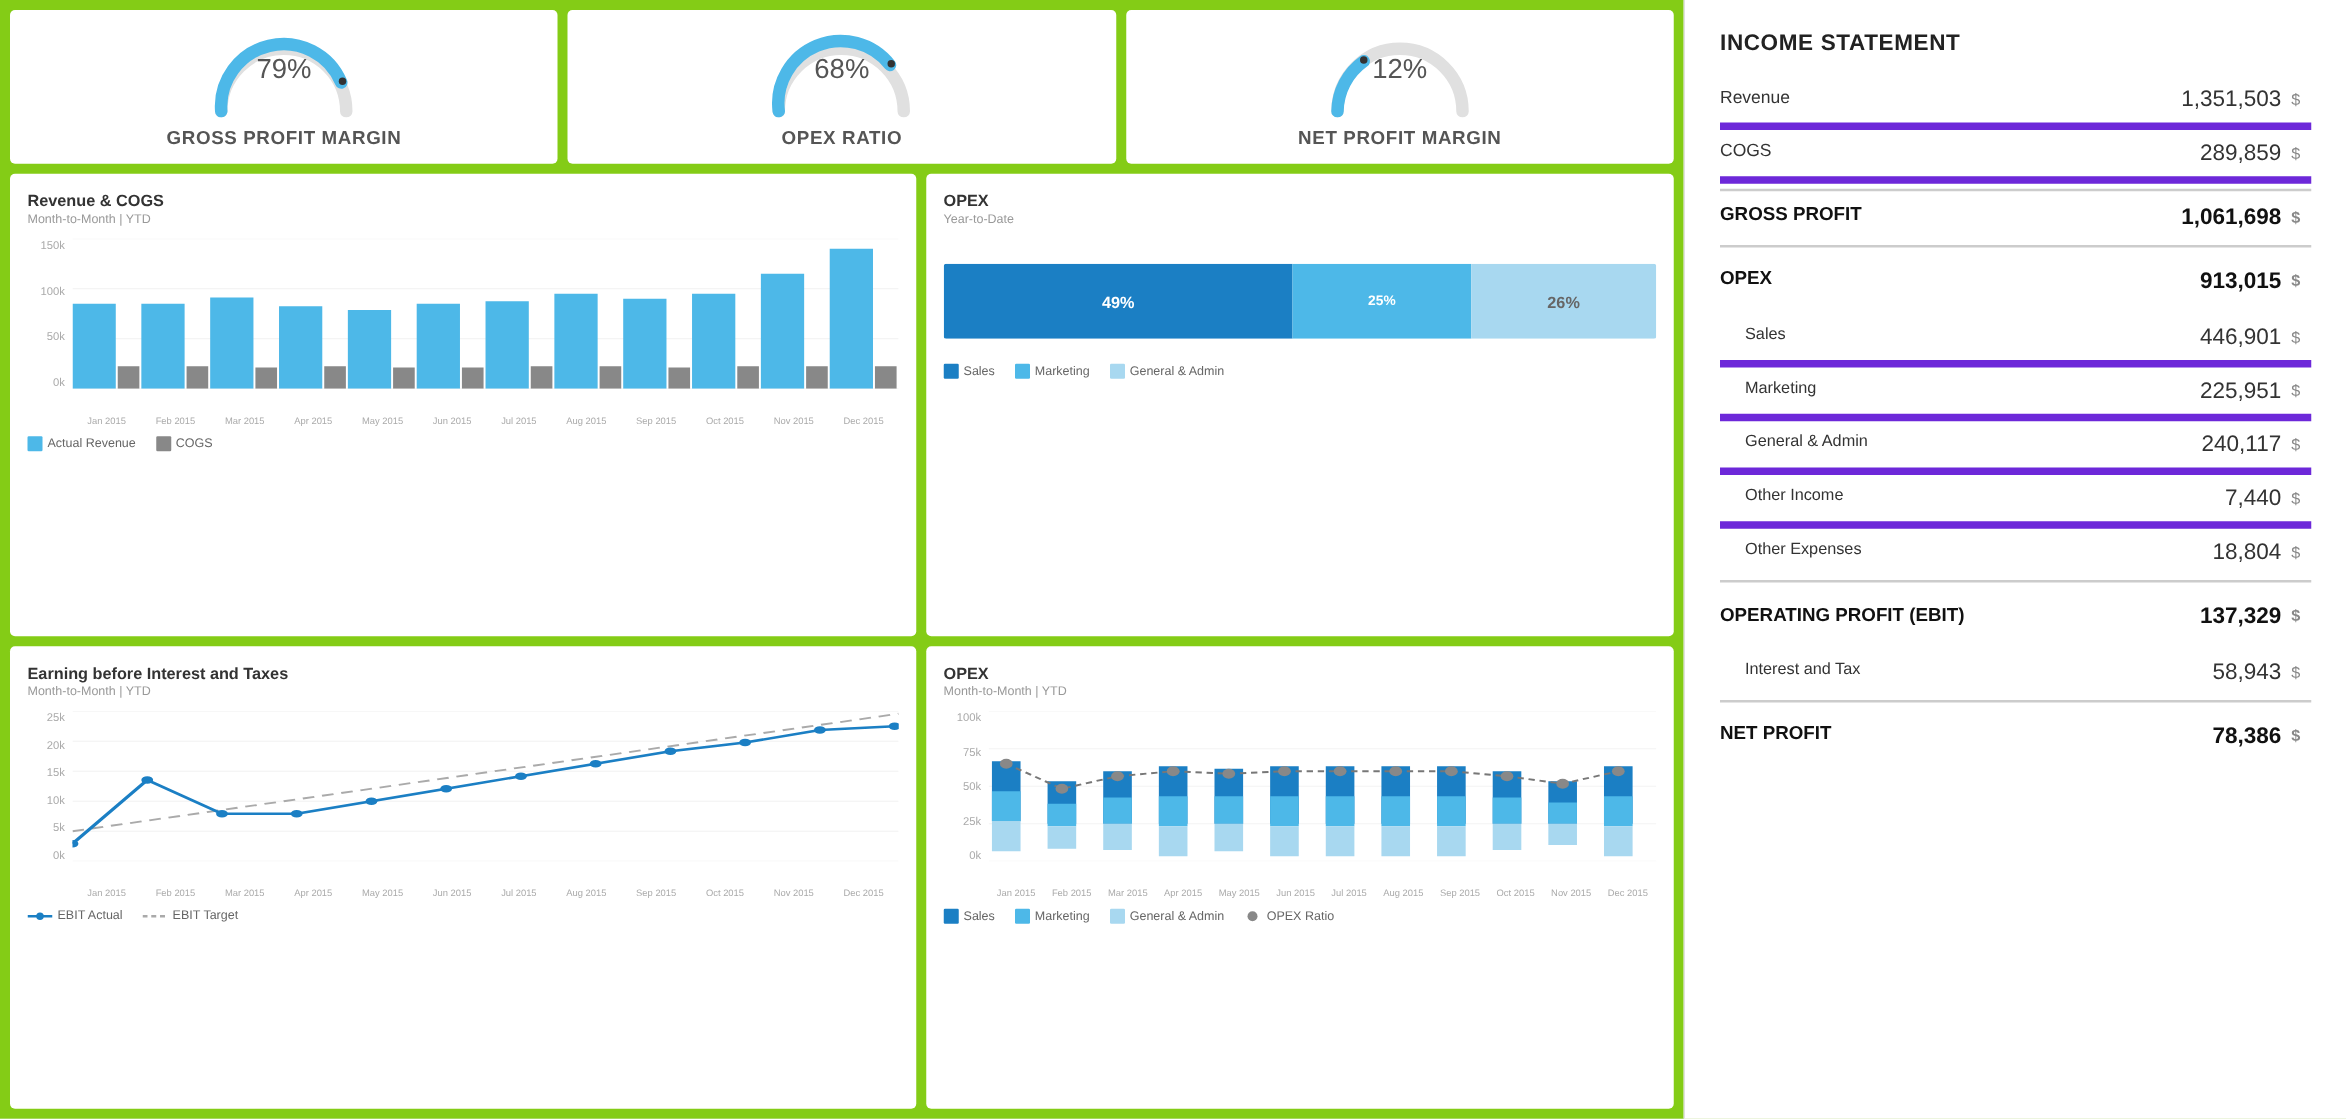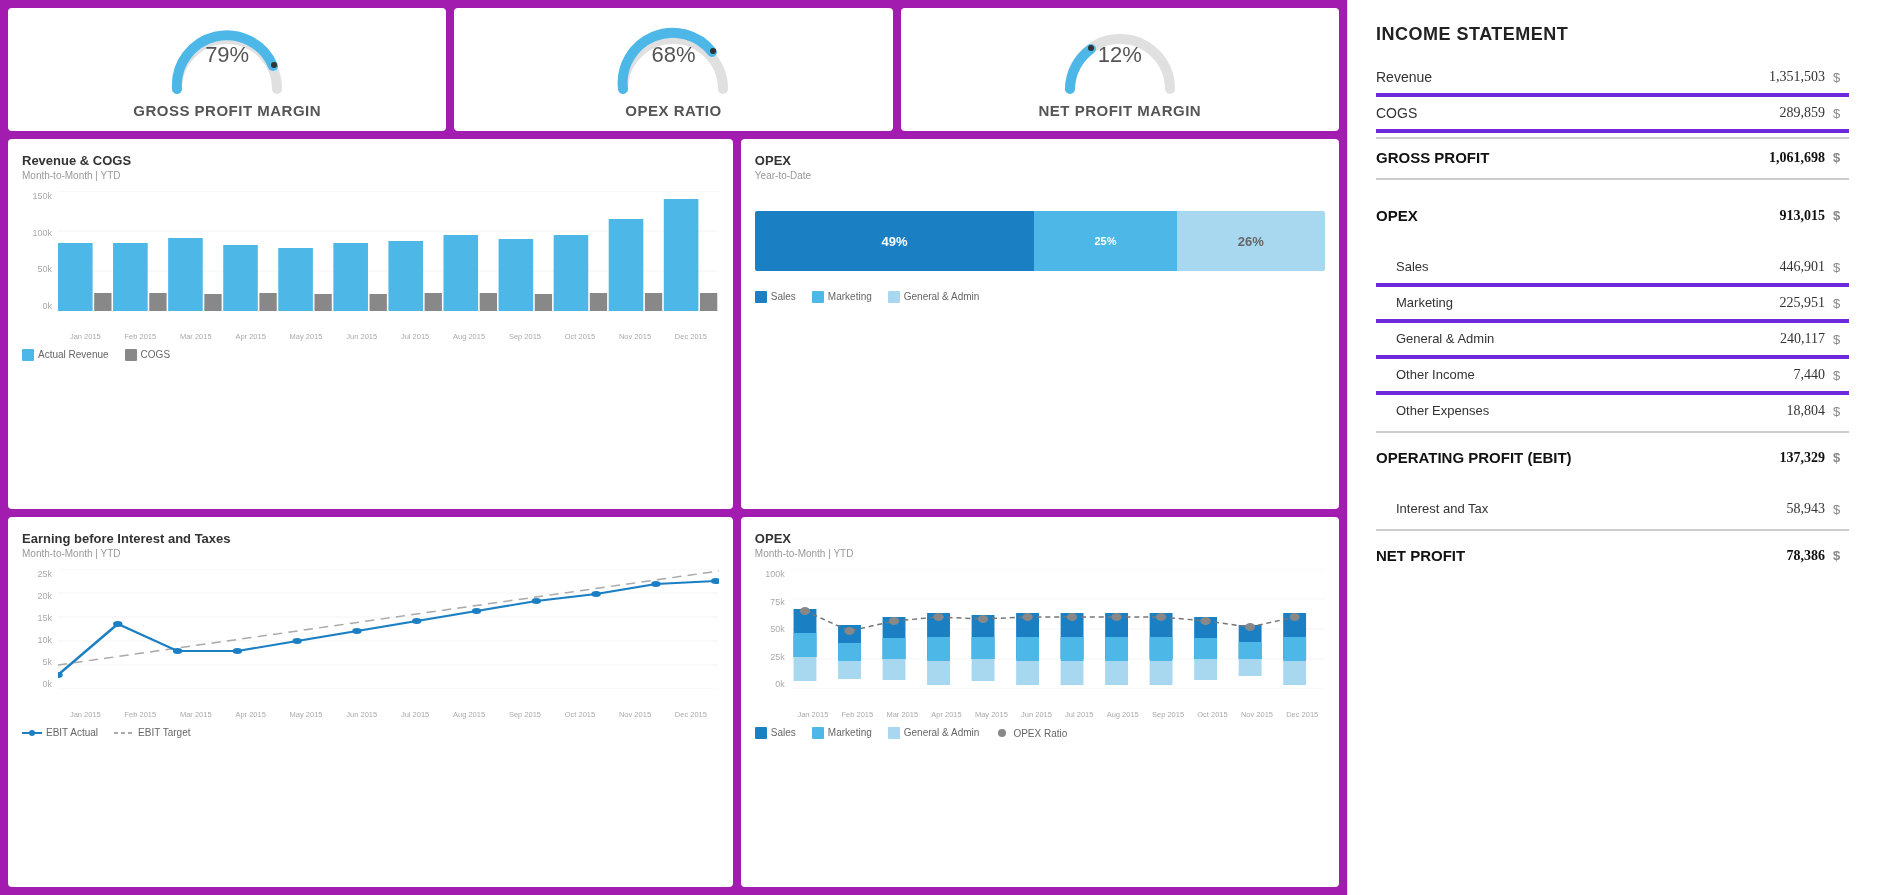--- a/index.html
+++ b/index.html
@@ -17,21 +17,21 @@
       width: 100%;
       height: 100%;
       gap: 0;
     }
     .left-panel {
       flex: 1;
       display: flex;
       flex-direction: column;
       gap: 8px;
       padding: 8px;
-      background: #a21caf;
+      background: #84cc16;
     }
     .right-panel {
       width: 530px;
       background: #fff;
       padding: 24px 28px;
       border-left: 1px solid #e0e0e0;
     }
     
     .gauge-row {
       display: flex;
@@ -136,44 +136,43 @@
       color: #222;
       margin-bottom: 16px;
       letter-spacing: 0.5px;
     }
     .income-row {
       display: flex;
       justify-content: space-between;
       padding: 8px 0;
       font-size: 14px;
       color: #333;
-      border-bottom: 4px solid #6d28d9;
+      border-bottom: 6px solid #6d28d9;
     }
     .income-row.bold {
       font-weight: 700;
       font-size: 15px;
       color: #111;
       border-bottom: 2px solid #ccc;
       padding-bottom: 12px;
-      margin-bottom: 15px;
+      margin-bottom: 4px;
     }
     .income-row.indented .income-label {
       padding-left: 20px;
       font-size: 13px;
     }
     .income-values {
       display: flex;
       gap: 8px;
       align-items: center;
     }
     .income-amount {
       text-align: right;
       min-width: 80px;
-      font-size: 14px;
-      font-family: Liberation Serif, serif;
+      font-size: 18px;
     }
     .income-currency {
       color: #888;
       font-size: 13px;
       min-width: 16px;
     }
   </style>
 </head>
 <body>
 

